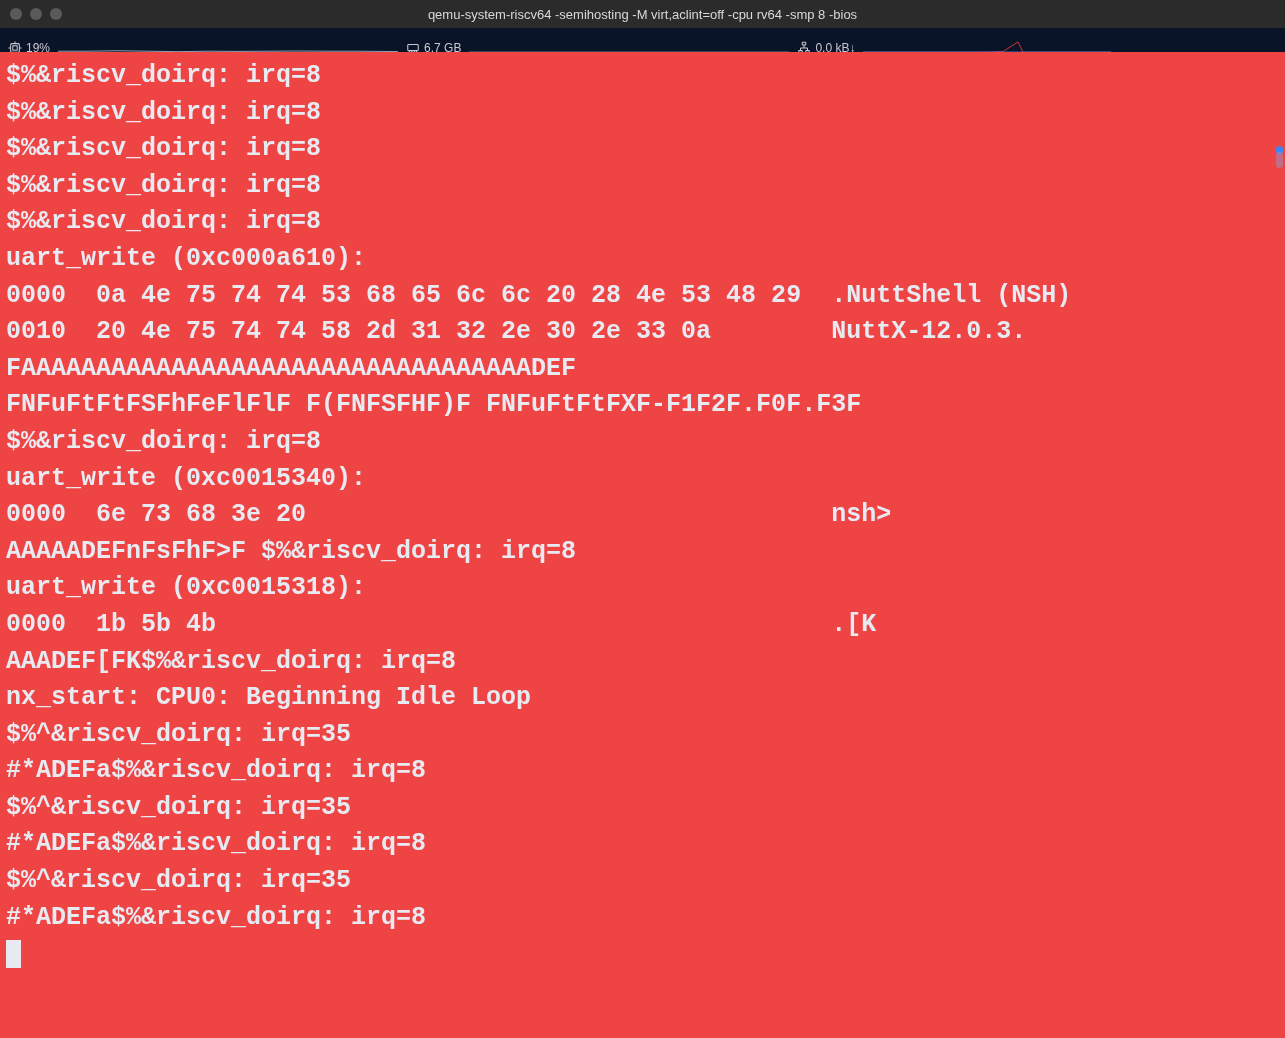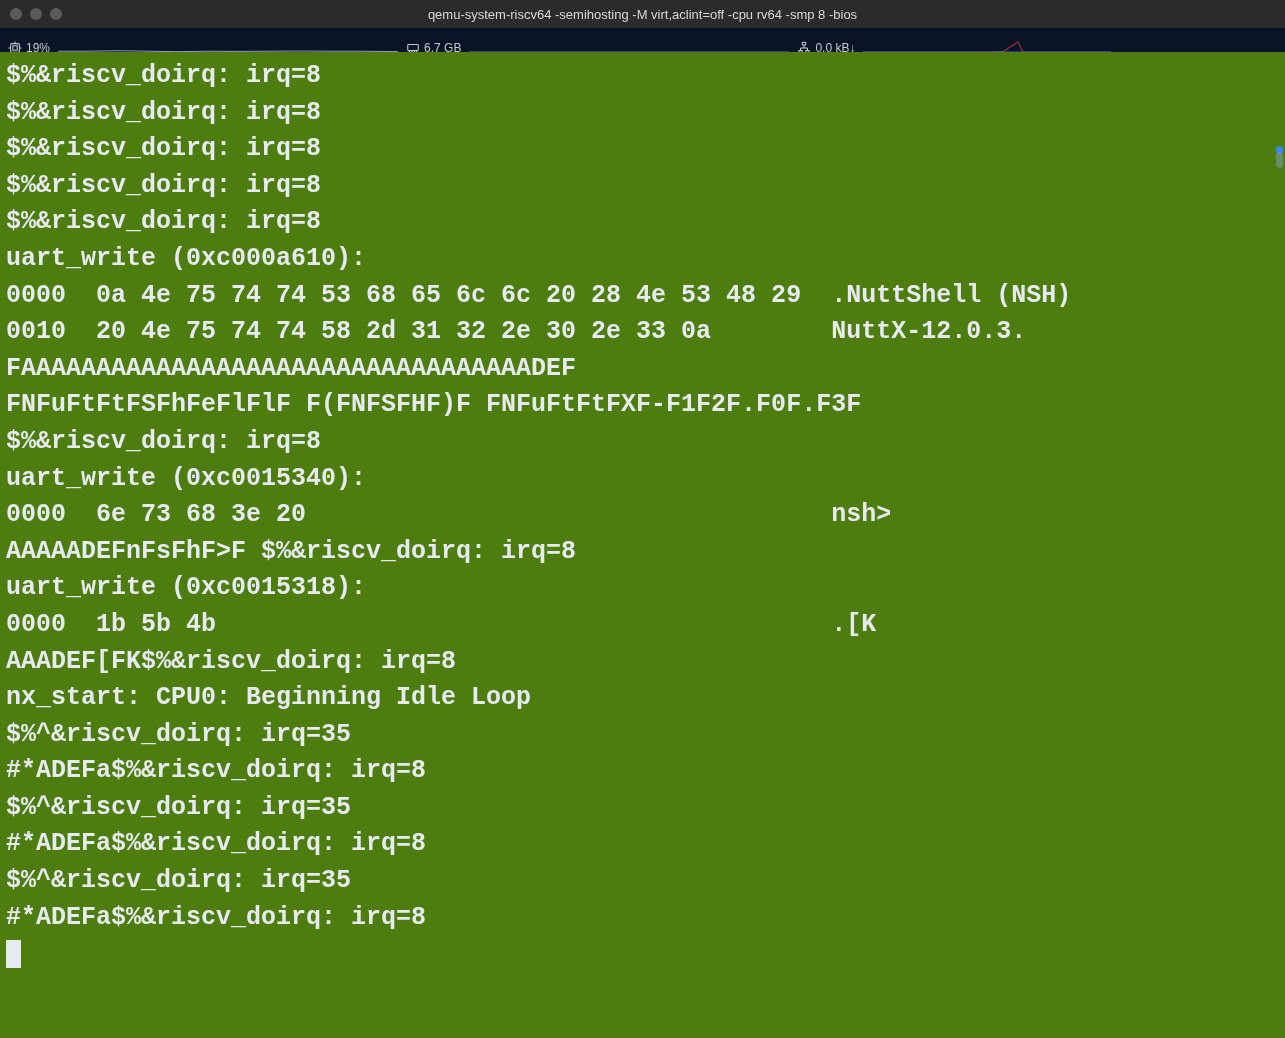--- a/index.html
+++ b/index.html
@@ -70,21 +70,21 @@
     display: inline-block;
     width: 14px; height: 14px;
     color: #c8c8d0;
   }
   .terminal-wrap {
     position: absolute;
     top: 52px;
     left: 0;
     right: 0;
     bottom: 0;
-    background: #4d7c0f;
+    background: #ef4444;
   }
   .terminal {
     position: absolute;
     top: 6px;
     left: 6px;
     right: 14px;
     bottom: 6px;
     color: #e8eaf2;
     font-size: 25px;
     line-height: 36.6px;

